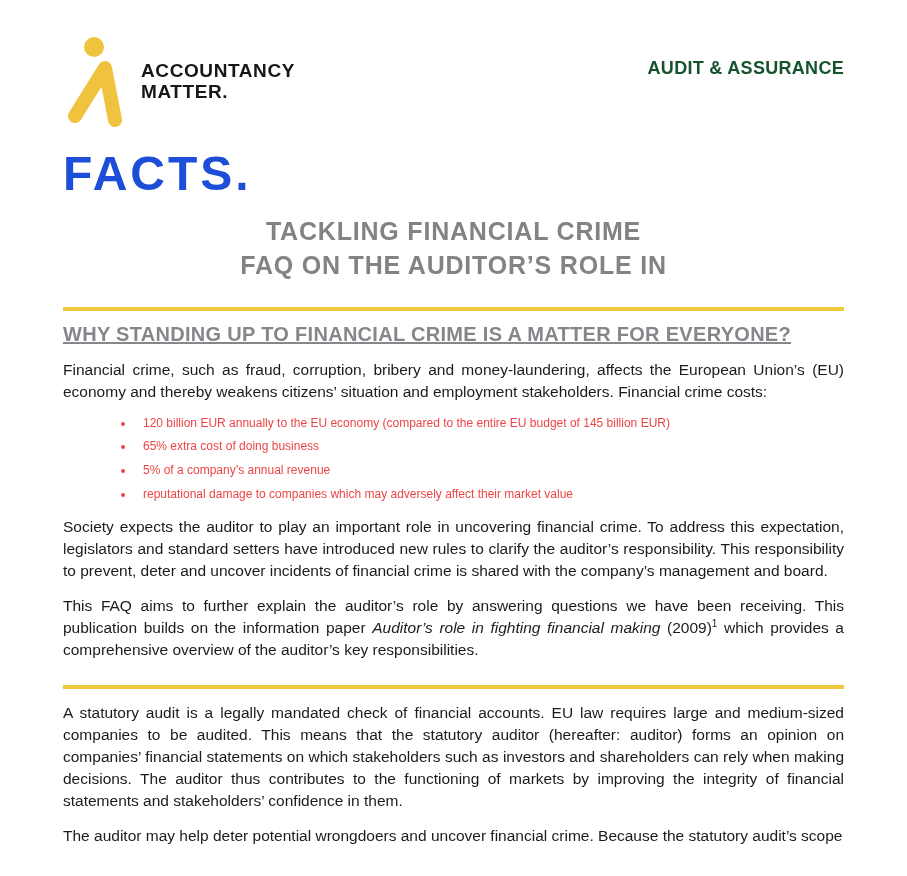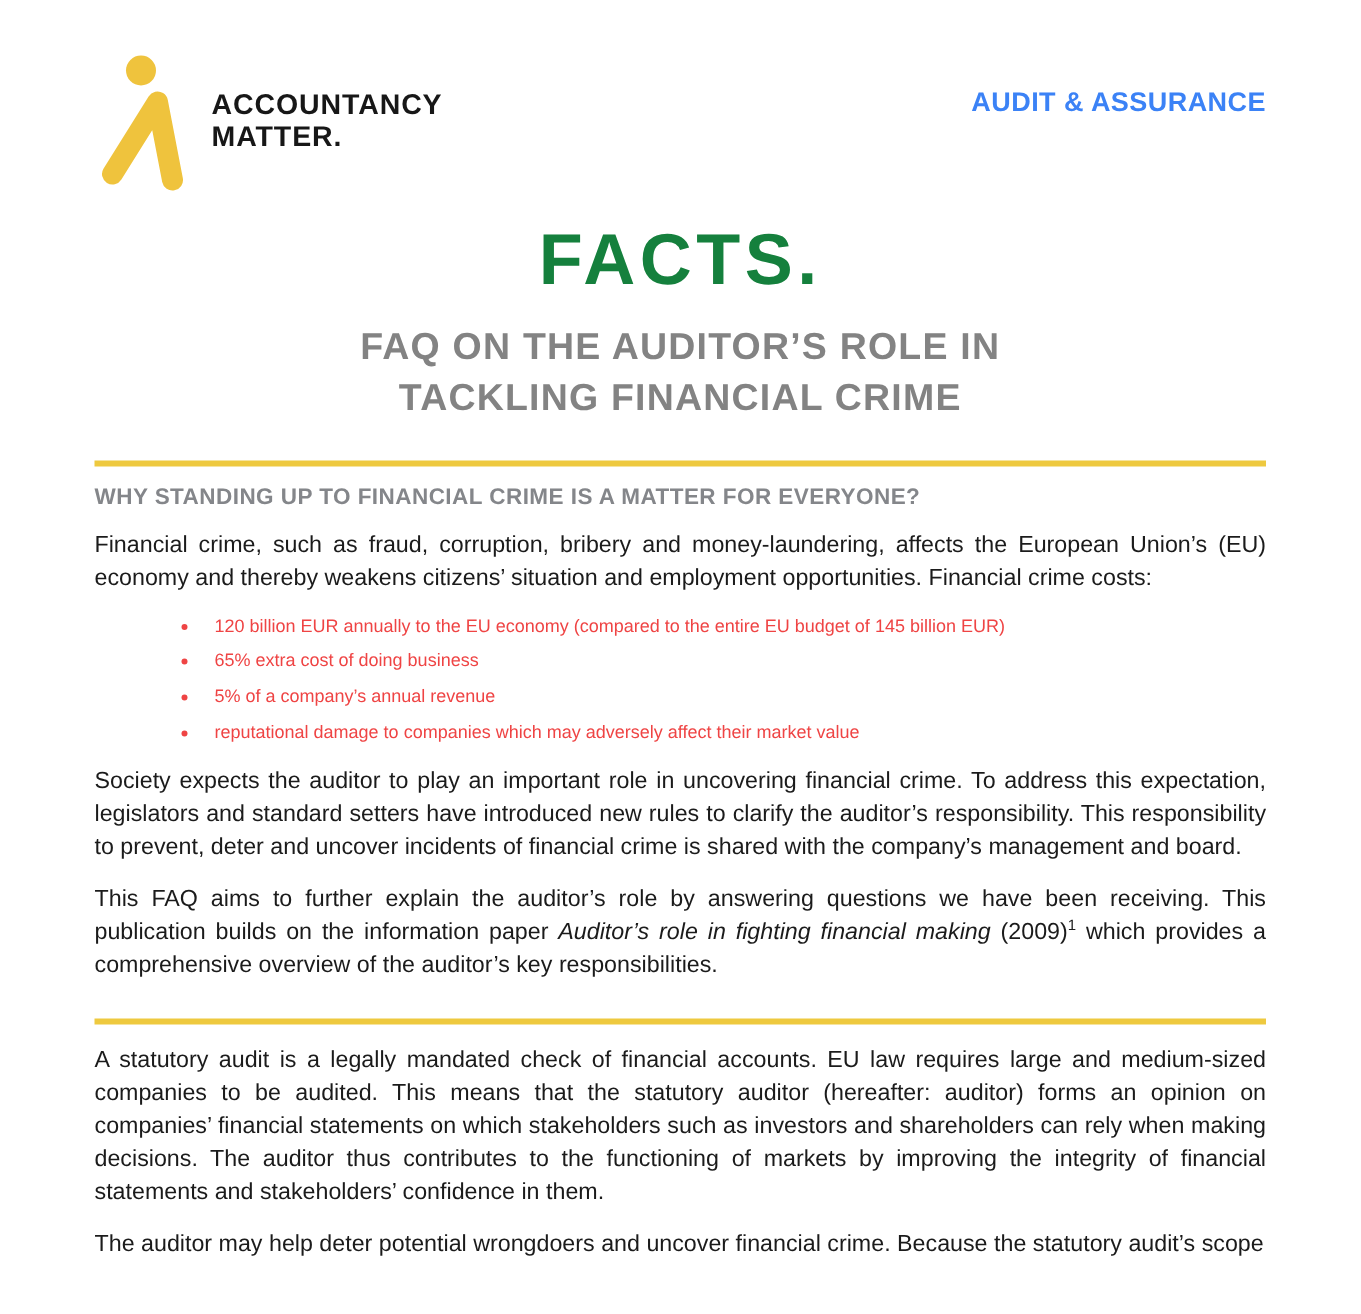--- a/index.html
+++ b/index.html
@@ -32,31 +32,30 @@
     letter-spacing: 0.6px;
     color: #171717;
   }
   .pub-info {
     margin-top: 24px;
     text-align: left;
     font-weight: bold;
     font-size: 18px;
     line-height: 1.22;
     letter-spacing: 0.3px;
-    color: #3b82f6;
+    color: #14532d;
   }
 
   
   .facts-wordmark {
     margin-top: 18px;
-    text-align: center;
     font-size: 48px;
     font-weight: bold;
     letter-spacing: 3px;
-    color: #15803d;
+    color: #1d4ed8;
   }
   .doc-title {
     margin-top: 14px;
     text-align: center;
     font-size: 25px;
     font-weight: bold;
     letter-spacing: 0.8px;
     line-height: 1.35;
     color: #838383;
   }
@@ -64,24 +63,25 @@
 
   
   .rule {
     border: none;
     height: 4px;
     background: #EEC93F;
     margin-top: 24px;
   }
   .section-heading {
     margin-top: 12px;
-    font-size: 15px;
+    font-size: 20px;
     font-weight: bold;
     letter-spacing: 0.3px;
     color: #84868a;
+    text-decoration: underline;
   }
   .body-p {
     margin-top: 13px;
     font-size: 15.5px;
     line-height: 1.42;
     text-align: justify;
     color: #1b1b1b;
   }
   ul.bullets {
     margin: 12px 0 0 0;
@@ -117,29 +117,29 @@
       </div>
     </div>
     <div class="pub-info">
       <div>AUDIT &amp; ASSURANCE</div>
     </div>
   </header>
 
   <div class="facts-wordmark">FACTS.</div>
 
   <h1 class="doc-title">
+    <span>TACKLING FINANCIAL CRIME</span>
     <span>FAQ ON THE AUDITOR’S ROLE IN</span>
-    <span>TACKLING FINANCIAL CRIME</span>
   </h1>
 
   <section>
     <hr class="rule">
     <h2 class="section-heading">WHY STANDING UP TO FINANCIAL CRIME IS A MATTER FOR EVERYONE?</h2>
 
-    <p class="body-p">Financial crime, such as fraud, corruption, bribery and money-laundering, affects the European Union’s (EU) economy and thereby weakens citizens’ situation and employment opportunities. Financial crime costs:</p>
+    <p class="body-p">Financial crime, such as fraud, corruption, bribery and money-laundering, affects the European Union’s (EU) economy and thereby weakens citizens’ situation and employment stakeholders. Financial crime costs:</p>
 
     <ul class="bullets">
       <li>120 billion EUR annually to the EU economy (compared to the entire EU budget of 145 billion EUR)</li>
       <li>65% extra cost of doing business</li>
       <li>5% of a company’s annual revenue</li>
       <li>reputational damage to companies which may adversely affect their market value</li>
     </ul>
 
     <p class="body-p">Society expects the auditor to play an important role in uncovering financial crime. To address this expectation, legislators and standard setters have introduced new rules to clarify the auditor’s responsibility. This responsibility to prevent, deter and uncover incidents of financial crime is shared with the company’s management and board.</p>
 

